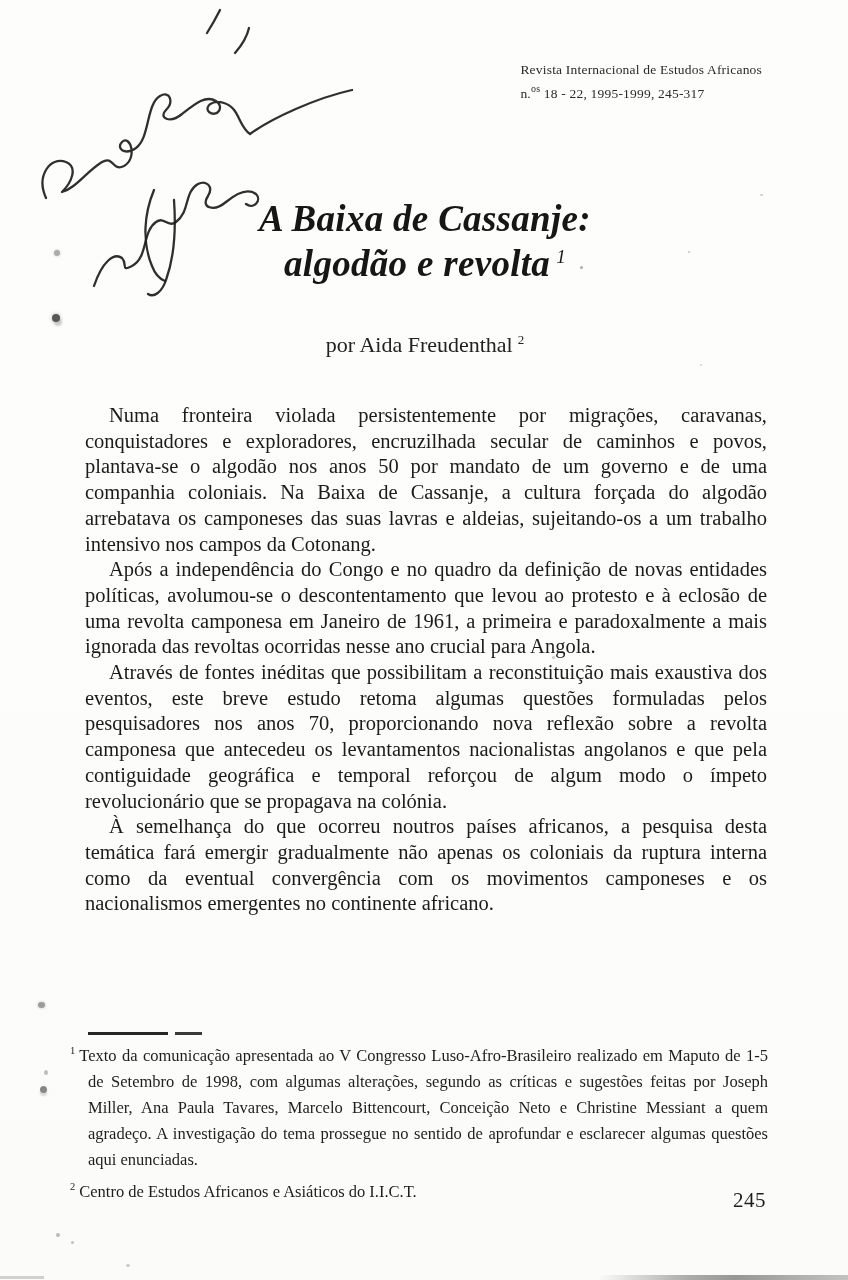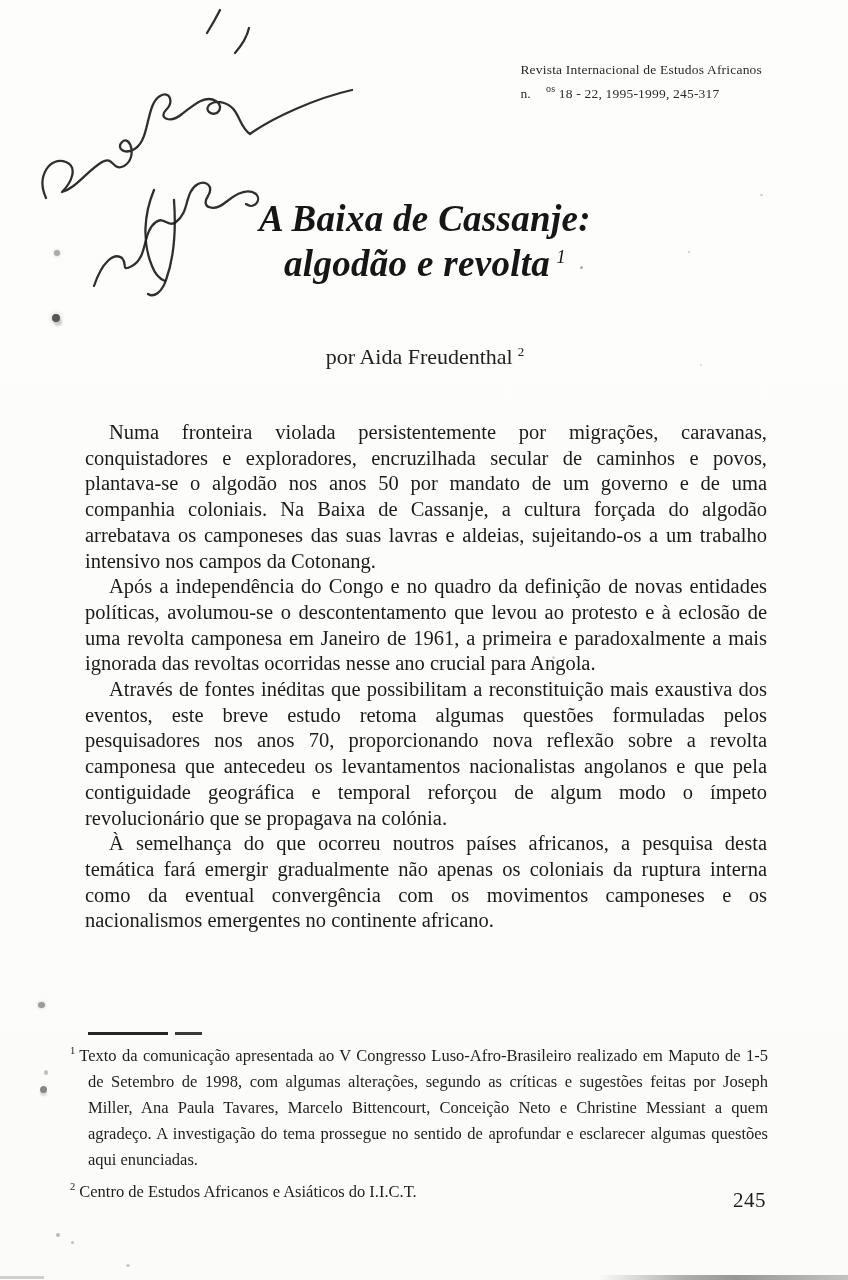--- a/index.html
+++ b/index.html
@@ -14,46 +14,46 @@
   .page{
     position:absolute;inset:0;
     background:linear-gradient(180deg,#fdfdfc 0%,#fcfcfa 60%,#fbfbf9 100%);
   }
   
   .journal-header{
     position:absolute;top:60px;right:86px;
     font-size:13.5px;line-height:19px;color:#2a2a2a;
     letter-spacing:0.2px;
   }
-  .journal-header sup{font-size:10px;margin-left:15px;}
+  .journal-header sup{font-size:10px;}
   
   .handwriting{
     position:absolute;left:20px;top:0px;width:360px;height:320px;
   }
   .handwriting path{
     fill:none;stroke:#1d1d1d;stroke-width:2.3;
     stroke-linecap:round;stroke-linejoin:round;opacity:.92;
   }
   
   .title{
     position:absolute;left:85px;top:196px;width:680px;
     text-align:center;
     font-size:37px;font-weight:bold;line-height:45px;
     letter-spacing:0.3px;color:#161616;
   }
   .title sup{font-size:19px;font-weight:normal;vertical-align:super;line-height:0;margin-left:6px;}
   
   .byline{
-    position:absolute;left:85px;top:344px;width:680px;
+    position:absolute;left:85px;top:332px;width:680px;
     text-align:center;font-size:22px;color:#222;
   }
   .byline sup{font-size:13px;margin-left:5px;}
   
   .body-text{
-    position:absolute;left:85px;top:420px;width:682px;
+    position:absolute;left:85px;top:403px;width:682px;
     font-size:20.5px;line-height:25.7px;text-align:justify;
     color:#1b1b1b;
   }
   .body-text p{margin:0;text-indent:24px;}
   
   .footnote-rule{
     position:absolute;left:88px;top:1032px;width:114px;height:2.5px;
     background:linear-gradient(to right,#262626 0 70%,transparent 70% 76%,#3a3a3a 76% 100%);
   }
   .footnotes{

